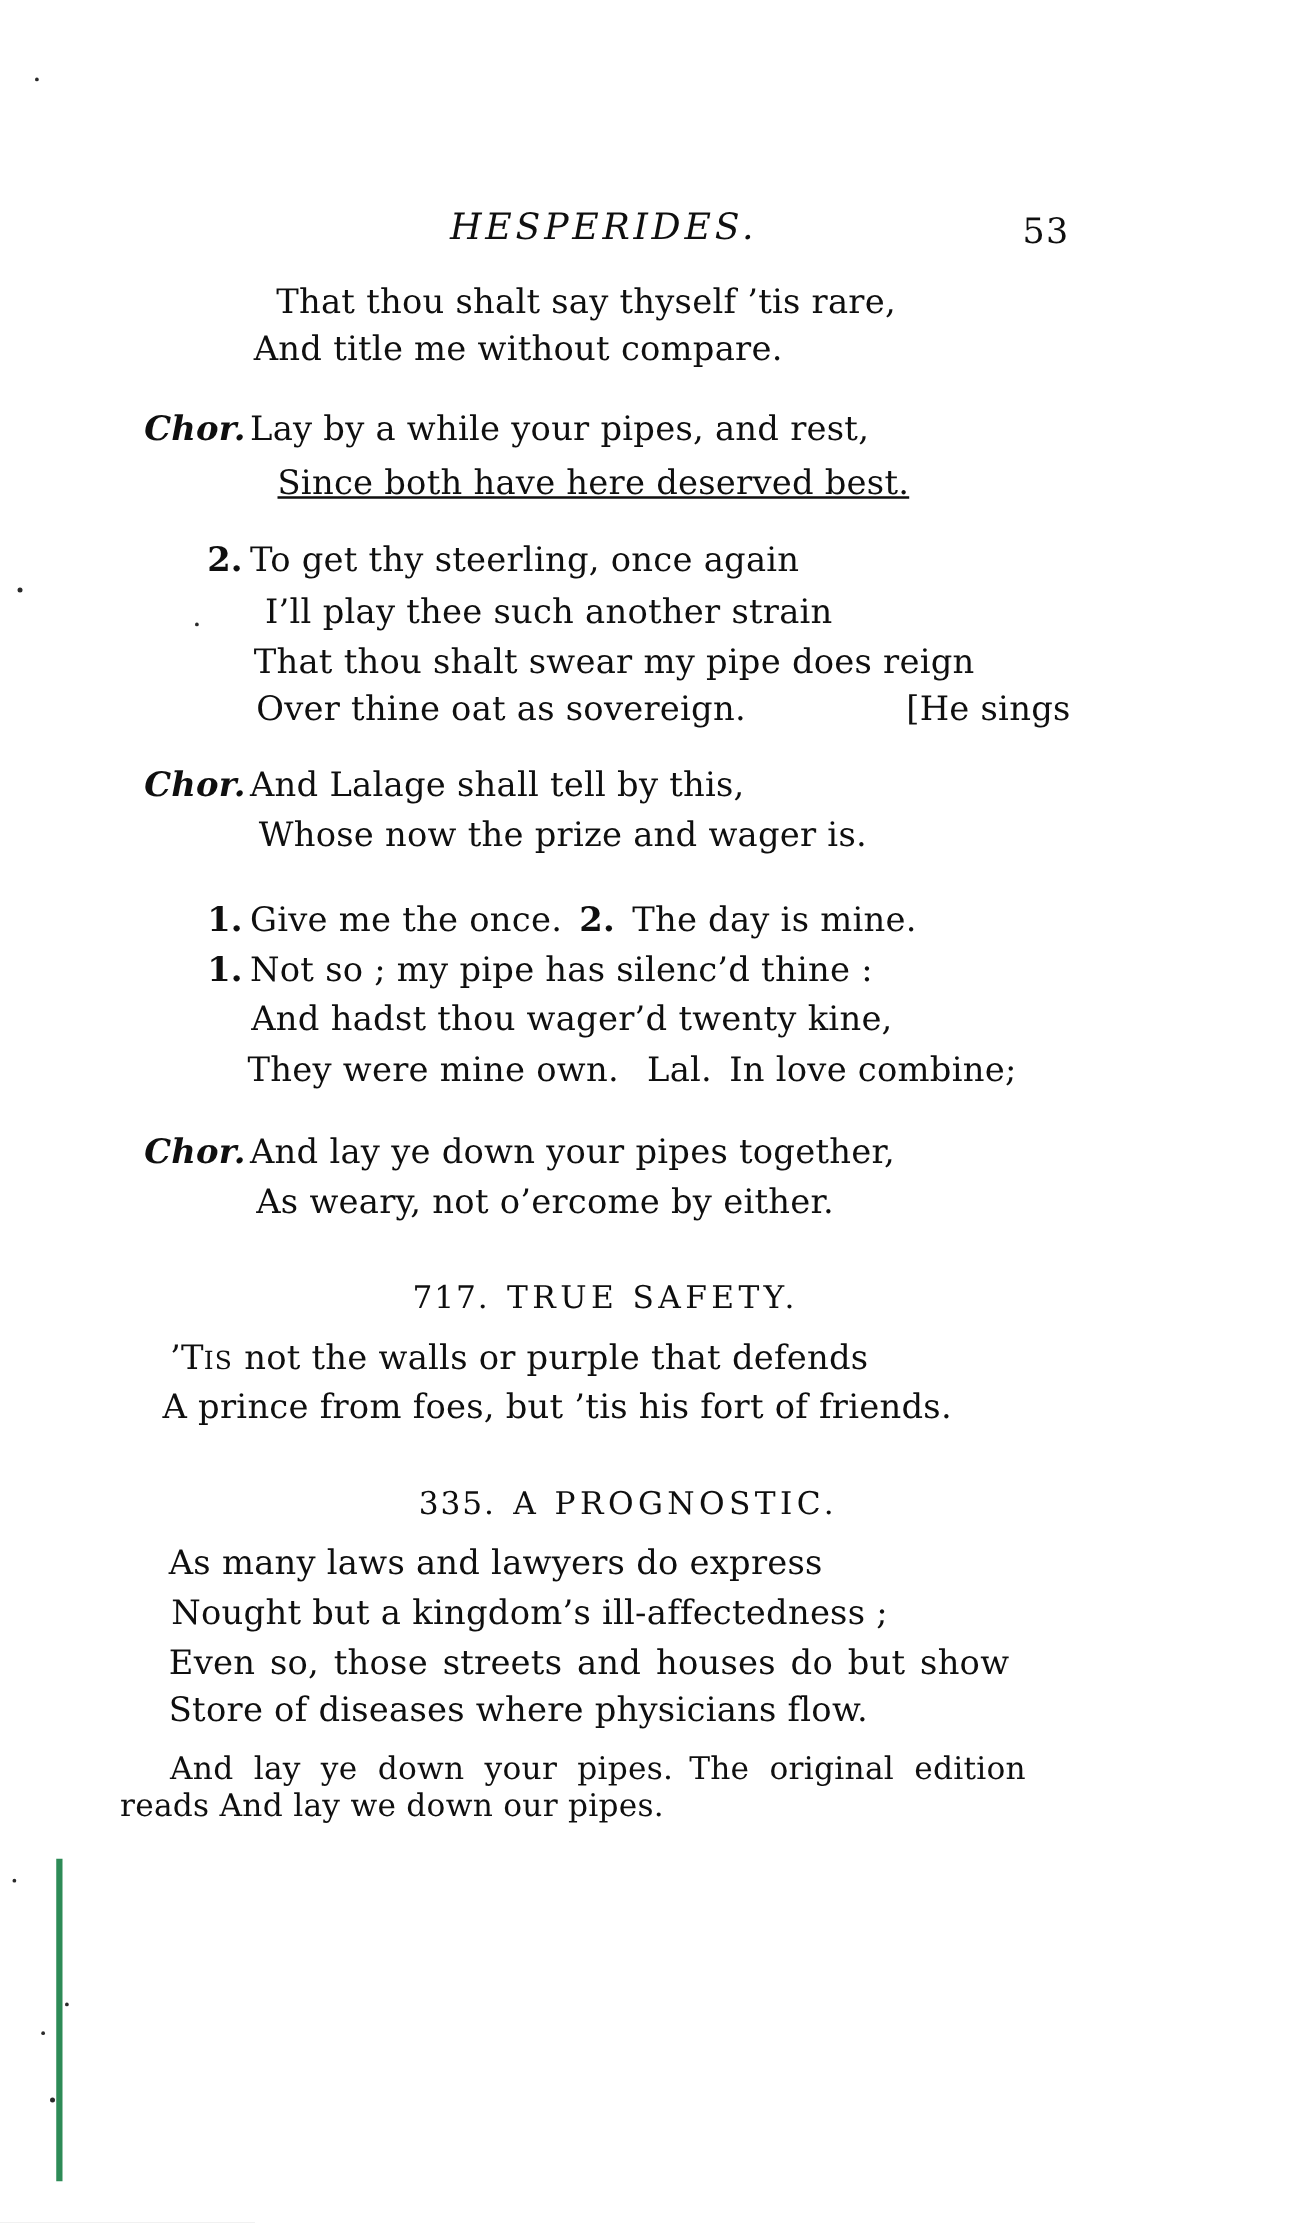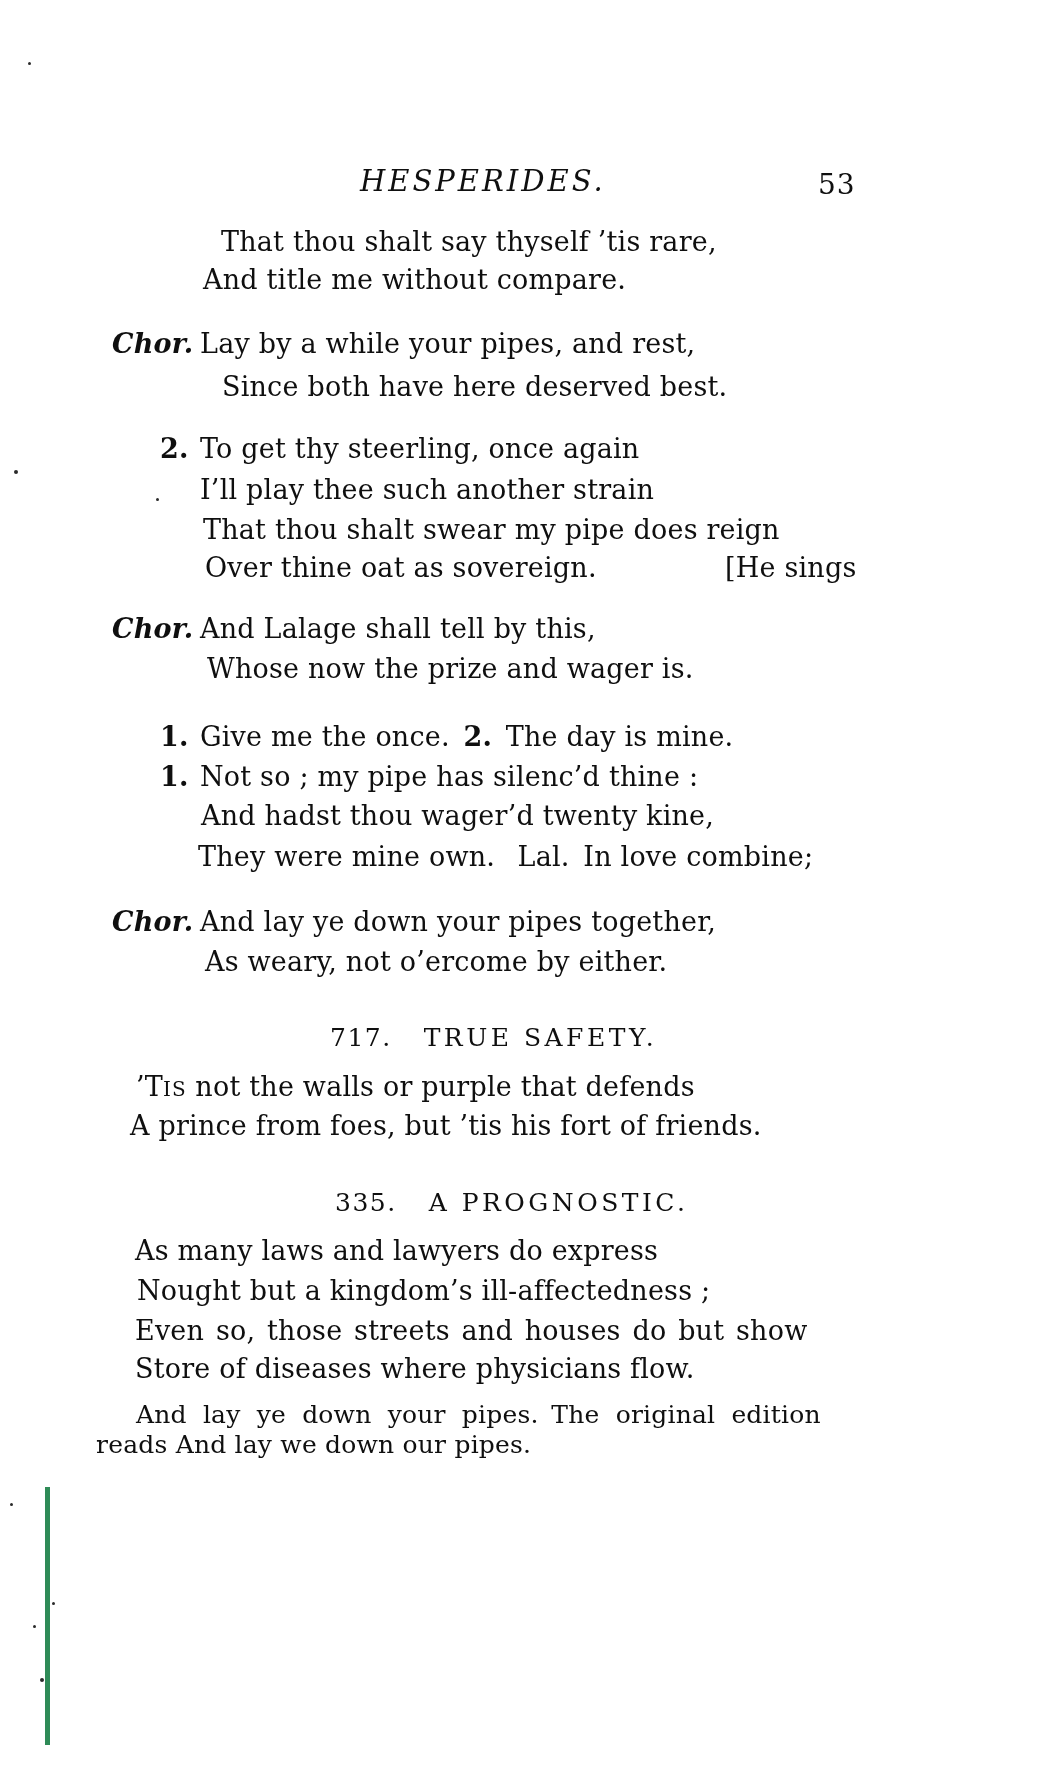--- a/index.html
+++ b/index.html
@@ -3,56 +3,57 @@
 <meta charset="utf-8">
 <style>
   html,body{margin:0;padding:0;background:#e8e8e8;}
   #page{
     position:relative;
     width:1042px;height:1778px;
     background:#ffffff;
     overflow:hidden;
     font-family:"DejaVu Serif","Liberation Serif",serif;
     color:#0f0f0f;
+    text-align:center;
   }
   .htitle{
     position:absolute;top:164px;left:360px;
     font-style:italic;font-size:29px;letter-spacing:3px;
     white-space:nowrap;
   }
   .pagenum{
     position:absolute;top:168px;left:818px;
     font-size:28px;letter-spacing:1px;
   }
   .line{
     position:absolute;white-space:nowrap;
     font-size:27px;line-height:1.15;letter-spacing:0.2px;
   }
   .label{display:inline-block;}
   .s-i{}
   .s-b{font-weight:bold;}
   .s-bi{font-weight:bold;font-style:italic;}
   .s-sc{font-size:0.74em;letter-spacing:1px;}
-  .s-head{letter-spacing:3.5px;margin-left:18px;}
+  .s-head{letter-spacing:3.5px;}
   .speck{position:absolute;background:#2a2a2a;border-radius:50%;}
   .artifact-bar{position:absolute;}
 </style>
 </head>
 <body>
 
 <div id="page">
   <span class="htitle">HESPERIDES.</span>
   <span class="pagenum">53</span>
   <div id="lines">
       <div class="line" style="top: 226px; left: 205px; margin-left: 16px;"><span>That thou shalt say thyself ’tis rare,</span></div>
       <div class="line" style="top: 264px; left: 203px;"><span>And title me without compare.</span></div>
       <div class="line" style="top: 328px; left: 112px;"><span class="label s-bi" style="width: 88px;">Chor.</span><span>Lay by a while your pipes, and rest,</span></div>
-      <div class="line" style="top: 371px; left: 222px;"><span>Since both have here deserved best.</span></div>
+      <div class="line" style="top: 371px; left: 222px; text-decoration: underline;"><span>Since both have here deserved best.</span></div>
       <div class="line" style="top: 433px; left: 160px;"><span class="label s-b" style="width: 40px;">2.</span><span>To get thy steerling, once again</span></div>
-      <div class="line" style="top: 474px; left: 200px;"><span>I’ll play thee such another strain</span></div>
+      <div class="line" style="top: 474px; left: 212px;"><span>I’ll play thee such another strain</span></div>
       <div class="line" style="top: 514px; left: 203px;"><span>That thou shalt swear my pipe does reign</span></div>
       <div class="line" style="top: 552px; left: 205px;"><span>Over thine oat as sovereign.</span></div>
       <div class="line" style="top: 552px; left: 725px;"><span class="s-i">[He sings</span></div>
       <div class="line" style="top: 613px; left: 112px;"><span class="label s-bi" style="width: 88px;">Chor.</span><span>And Lalage shall tell by this,</span></div>
       <div class="line" style="top: 653px; left: 207px;"><span>Whose now the prize and wager is.</span></div>
       <div class="line" style="top: 721px; left: 160px;"><span class="label s-b" style="width: 40px;">1.</span><span>Give me the once. </span><span class="s-b">2.</span><span> The day is mine.</span></div>
       <div class="line" style="top: 761px; left: 160px;"><span class="label s-b" style="width: 40px;">1.</span><span>Not so ; my pipe has silenc’d thine :</span></div>
       <div class="line" style="top: 800px; left: 201px;"><span>And hadst thou wager’d twenty kine,</span></div>
       <div class="line" style="top: 841px; left: 198px;"><span>They were mine own.  </span><span class="s-i">Lal.</span><span> In love combine;</span></div>
       <div class="line" style="top: 906px; left: 112px;"><span class="label s-bi" style="width: 88px;">Chor.</span><span>And lay ye down your pipes together,</span></div>

